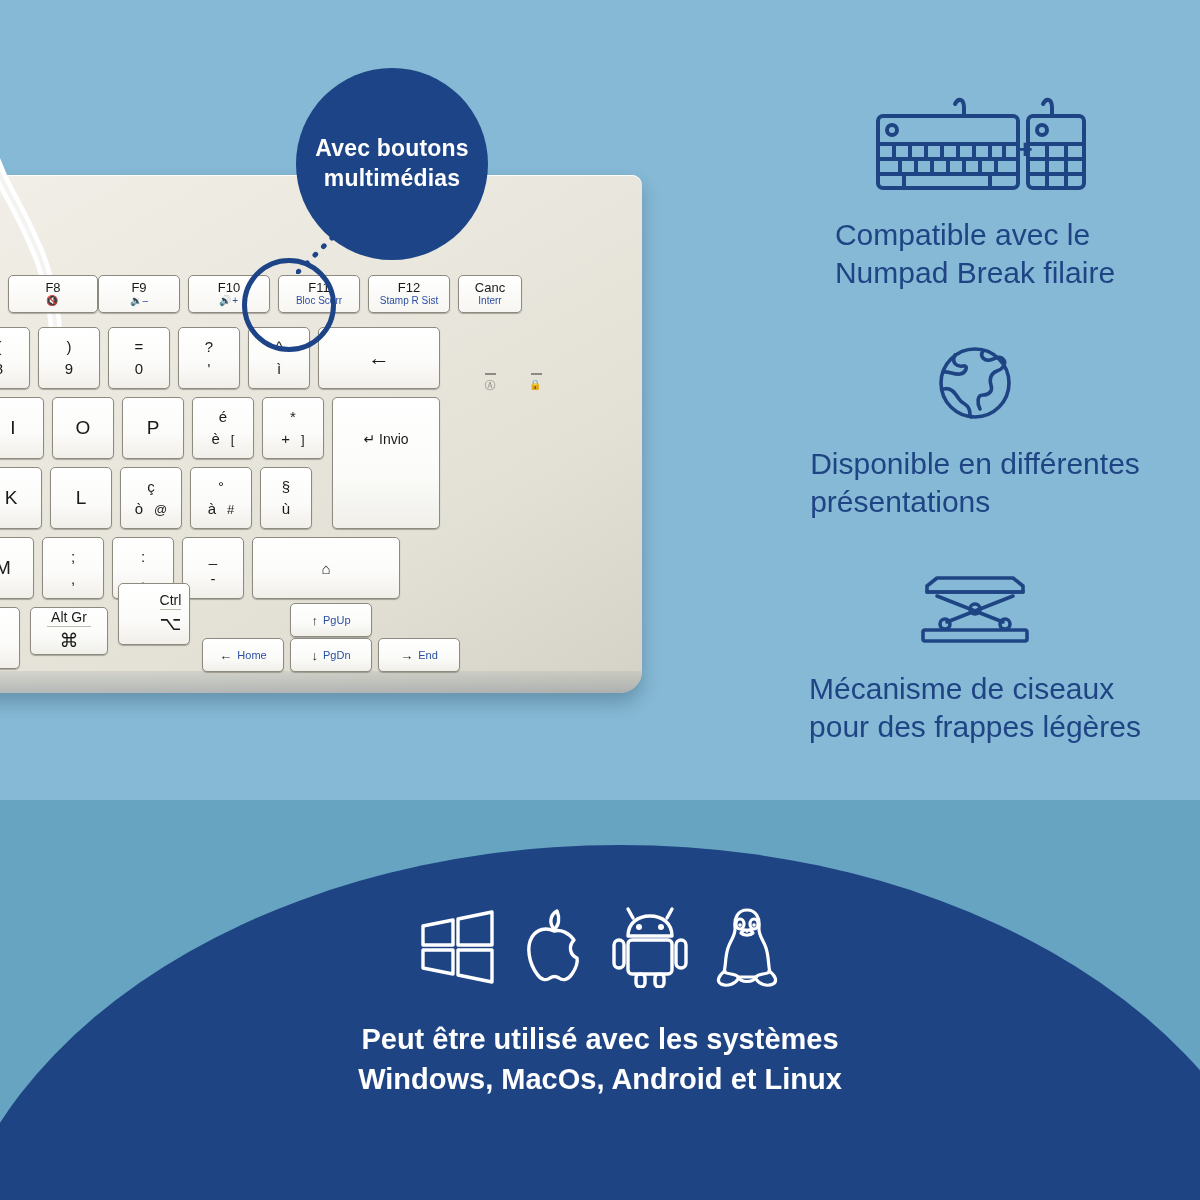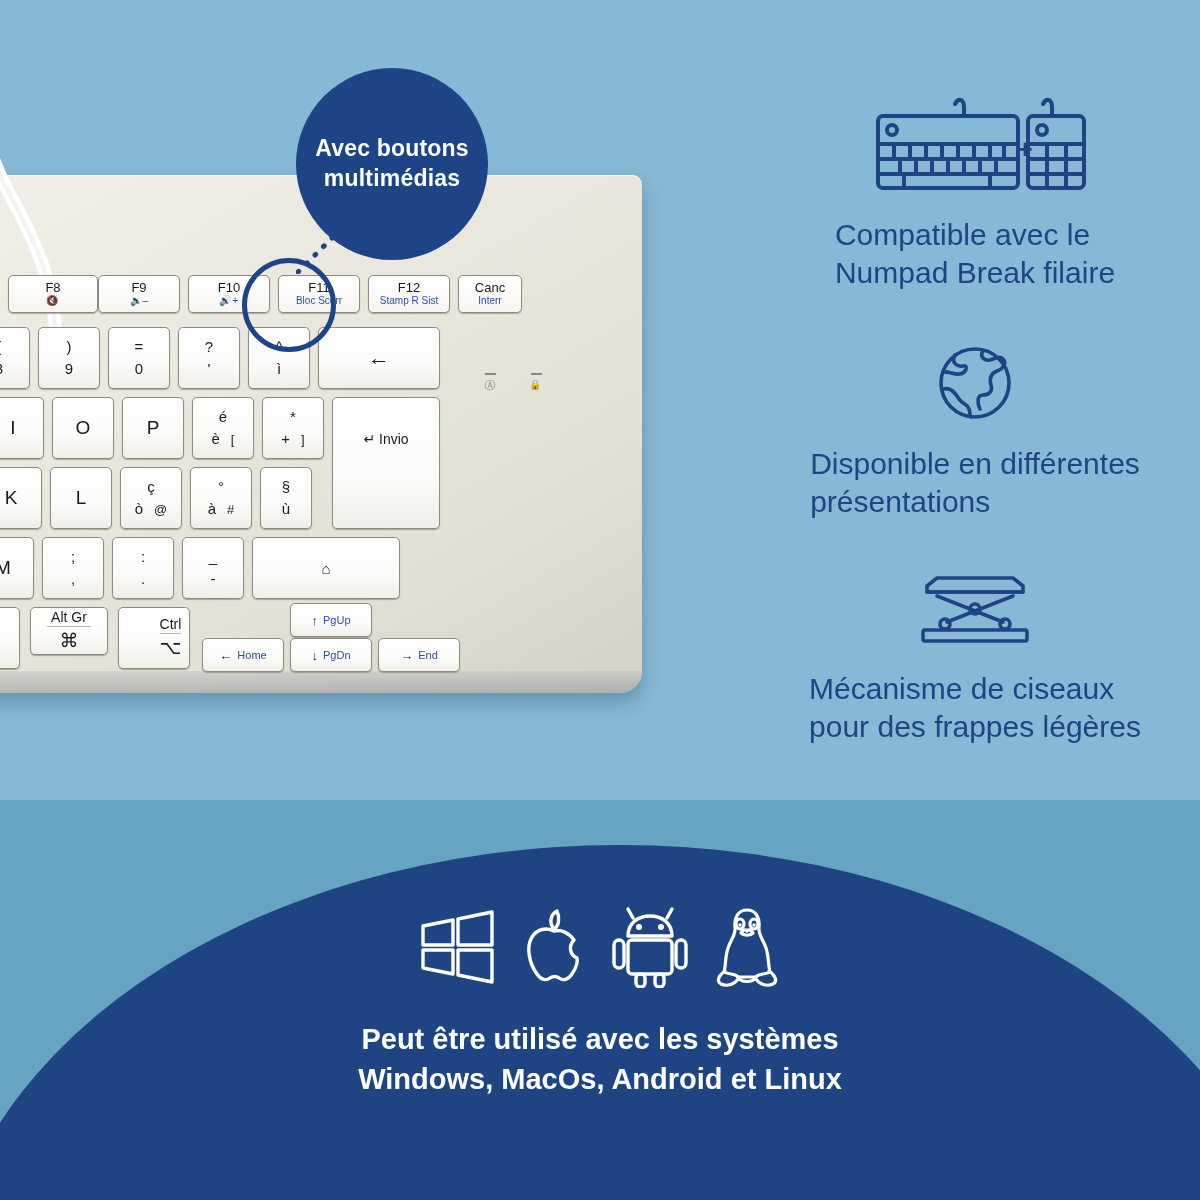--- a/index.html
+++ b/index.html
@@ -340,21 +340,21 @@
       <div class="key" style="left:462px; top:362px; width:148px; height:62px;">
         <span style="font-size:15px;">⌂</span>
       </div>
 
       <div class="key" style="left:-40px; top:432px; width:270px; height:62px;"></div>
       <div class="key" style="left:240px; top:432px; width:78px; height:48px;">
         <span class="k-main" style="font-size:14px;">Alt Gr</span>
         <span class="k-div"></span>
         <span style="font-size:19px;">⌘</span>
       </div>
-      <div class="key" style="left:328px; top:432px; width:72px; height:62px;padding-left:33px;">
+      <div class="key" style="left:328px; top:408px; width:72px; height:62px;padding-left:33px;">
         <span class="k-main" style="font-size:14px;">Ctrl</span>
         <span class="k-div"></span>
         <span style="font-size:19px;">⌥</span>
       </div>
 
       <div class="key" style="left:412px; top:463px; width:82px; height:34px;">
         <span class="arrowtxt">
           <span>←</span>
           <span class="ablue">Home</span>
         </span>

